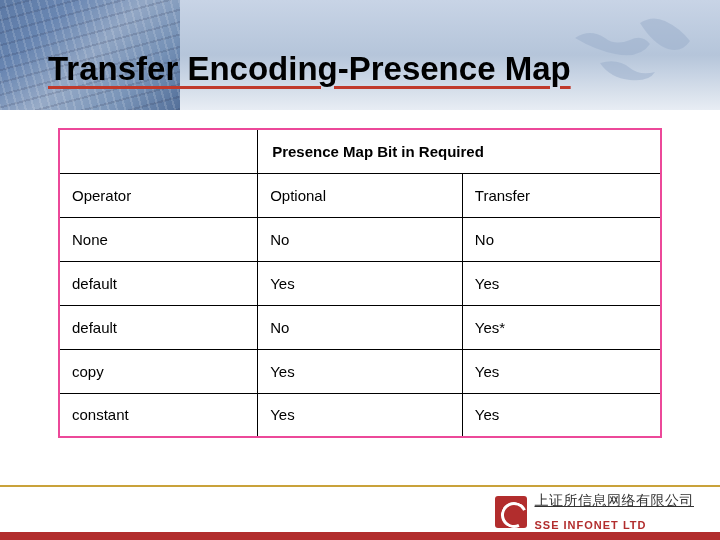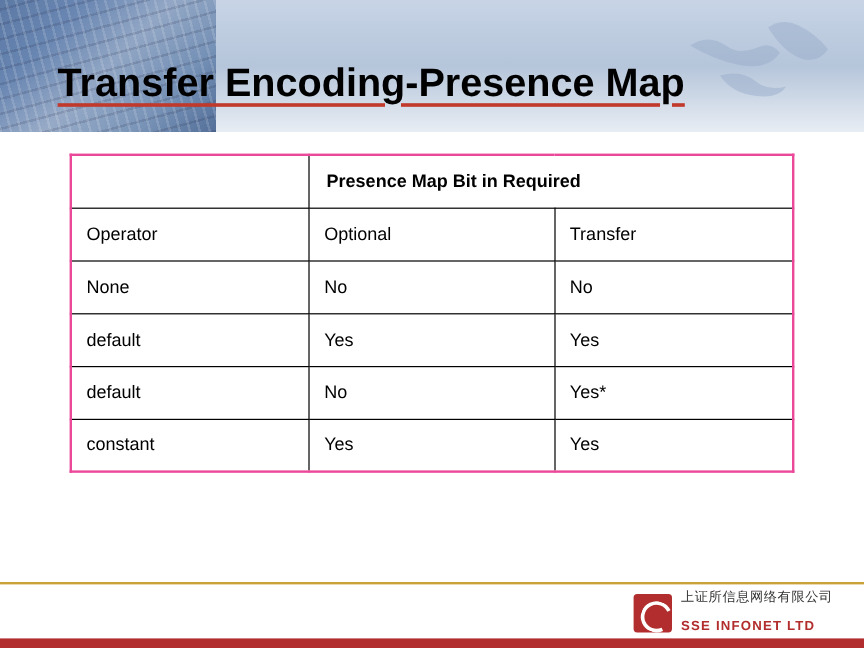--- a/index.html
+++ b/index.html
@@ -123,21 +123,21 @@
     content: "";
     position: absolute;
     top: 6px; left: 6px;
     width: 20px; height: 20px;
     border: 3px solid #fff;
     border-right-color: transparent;
     border-radius: 50%;
     transform: rotate(20deg);
   }
   .logo-text { display: flex; flex-direction: column; line-height: 1; }
-  .logo-cn { font-size: 11px; color: #333; letter-spacing: 0.5px; }
+  .logo-cn { font-size: 14px; color: #333; letter-spacing: 0.5px; text-decoration: underline; }
   .logo-en { font-size: 11px; font-weight: bold; color: #b22d2d; letter-spacing: 1px; margin-top: 13px; }
 </style>
 </head>
 <body>
 
 <div class="bg-header"></div>
 <div class="bg-building"></div>
 <div class="bg-globe">
   <svg viewBox="0 0 130 80">
     <g fill="#9aaecb">
@@ -171,20 +171,25 @@
       <td>default</td>
       <td>Yes</td>
       <td>Yes</td>
     </tr>
     <tr>
       <td>default</td>
       <td>No</td>
       <td>Yes*</td>
     </tr>
     <tr>
+      <td>copy</td>
+      <td>Yes</td>
+      <td>Yes</td>
+    </tr>
+    <tr>
       <td>constant</td>
       <td>Yes</td>
       <td>Yes</td>
     </tr>
   </tbody>
     </table>
 </div>
 
 <div class="footer">
   <div class="footer-line"></div>

